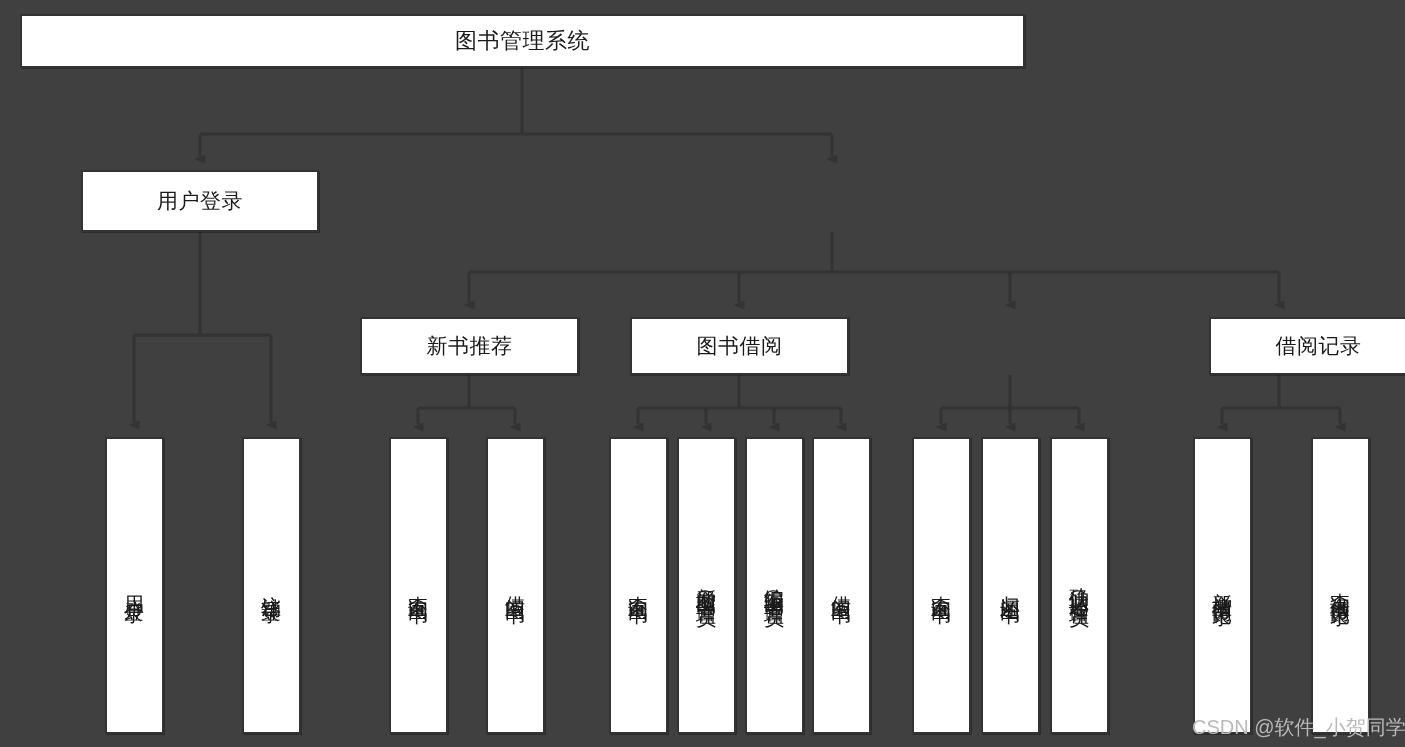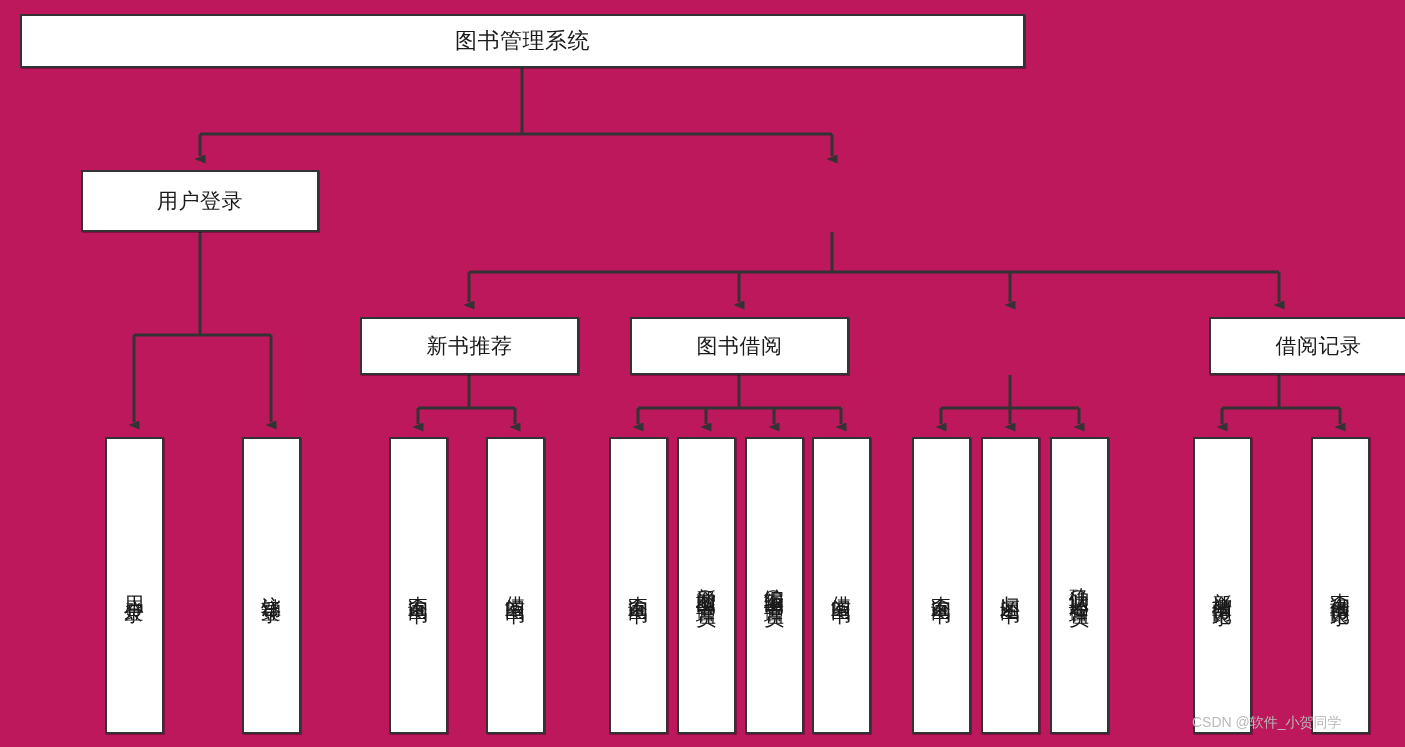--- a/index.html
+++ b/index.html
@@ -1,21 +1,21 @@
 <!DOCTYPE html>
 <html><head>
 <meta charset="utf-8">
 <style>
   html,body{margin:0;padding:0;background:#ffffff;}
   body{
     width:1405px;height:747px;
     font-family:"Liberation Sans","DejaVu Sans",sans-serif;
     overflow:hidden;
   }
-  #canvas{position:relative;width:1405px;height:747px;background:#be185d;}
+  #canvas{position:relative;width:1405px;height:747px;background:#404040;}
   svg#wires{position:absolute;left:0;top:0;width:1405px;height:747px;}
   .node{
     position:absolute;
     box-sizing:border-box;
     background:#ffffff;
     border:2px solid #333333;
     box-shadow:1px 1px 0 rgba(0,0,0,0.30);
     display:flex;
     align-items:center;
     justify-content:center;
@@ -37,21 +37,21 @@
     writing-mode:vertical-rl;
     text-orientation:upright;
     font-size:20px;
     letter-spacing:3px;
     line-height:1.0;
     white-space:nowrap;
   }
   #watermark{
     position:absolute;
     left:1192px;top:714px;
-    font-size:14px;
+    font-size:20px;
     color:#b9b9b9;
     white-space:nowrap;
     pointer-events:none;
   }
 </style>
 </head>
 <body>
 
 <div id="canvas">
 

